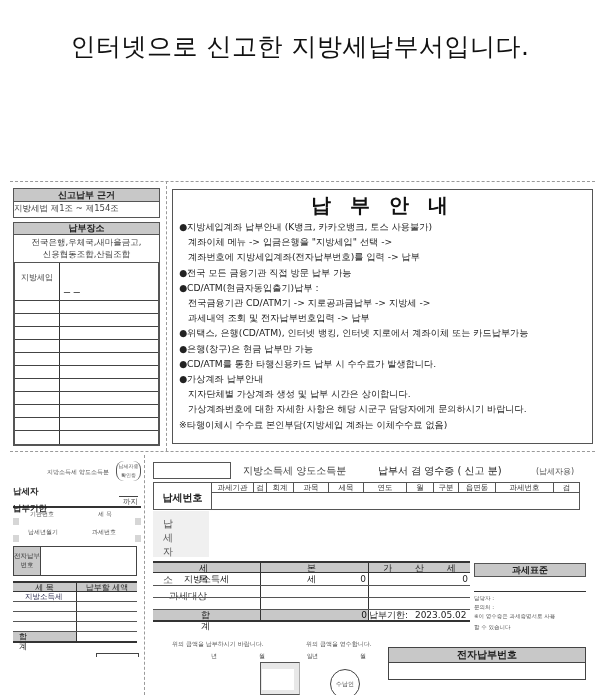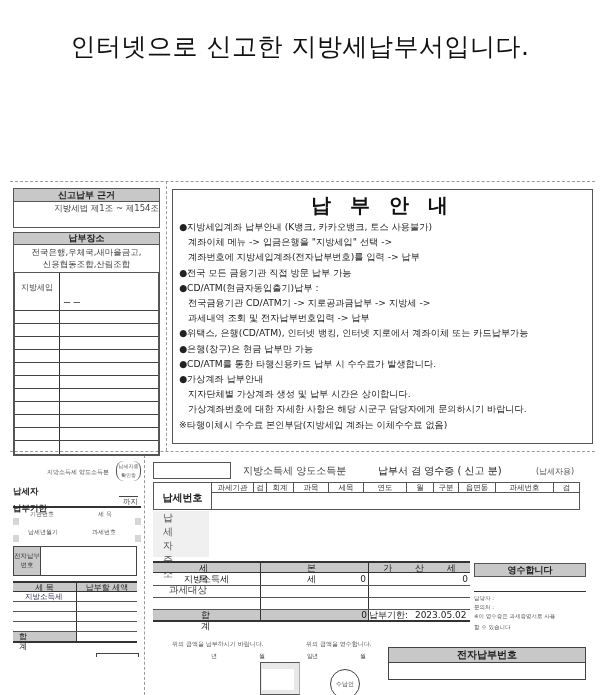--- a/index.html
+++ b/index.html
@@ -23,21 +23,21 @@
 
 <div class="abs headline">인터넷으로 신고한 지방세납부서입니다.</div>
 
 <div class="abs dotline-h" style="left:10px;top:181px;width:585px;"></div>
 <div class="abs dotline-v" style="left:166px;top:181px;height:270px;"></div>
 <div class="abs dotline-h" style="left:10px;top:451px;width:585px;"></div>
 <div class="abs dotline-v" style="left:144px;top:455px;height:240px;"></div>
 
 <div class="abs" style="left:13px;top:188px;width:147px;">
   <div class="grayhead" style="height:14px;line-height:12px;">신고납부 근거</div>
-  <div class="box small" style="border-top:none;height:26px;line-height:12px;text-align:right;">지방세법 제1조 ~ 제154조</div>
+  <div class="box small" style="border-top:none;height:16px;line-height:12px;text-align:left;">지방세법 제1조 ~ 제154조</div>
 
   <div class="grayhead" style="margin-top:4px;height:13px;line-height:11px;">납부장소</div>
   <div class="box small" style="border-top:none;text-align:center;line-height:12px;height:28px;padding-top:1px;">
     <div>전국은행,우체국,새마을금고,</div>
     <div>신용협동조합,산림조합</div>
   </div>
 
   <div style="border:1px solid #555;border-top:none;border-width:0 2px 2px 2px;border-color:#555;">
     <div style="display:flex;height:38px;border-bottom:1px solid #444;">
       <div class="small" style="width:45px;border-right:1px solid #333;padding:9px 0 0 6px;font-size:8px;">지방세입</div>
@@ -159,21 +159,21 @@
     <div style="width:43px;border-right:1px solid #555;text-align:center;height:10px;line-height:10px;border-bottom:1px solid #555;">연도</div>
     <div style="width:27px;border-right:1px solid #555;text-align:center;height:10px;line-height:10px;border-bottom:1px solid #555;">월</div>
     <div style="width:25px;border-right:1px solid #555;text-align:center;height:10px;line-height:10px;border-bottom:1px solid #555;">구분</div>
     <div style="width:37px;border-right:1px solid #555;text-align:center;height:10px;line-height:10px;border-bottom:1px solid #555;">읍면동</div>
     <div style="width:58px;border-right:1px solid #555;text-align:center;height:10px;line-height:10px;border-bottom:1px solid #555;">과세번호</div>
     <div style="flex:1;text-align:center;height:10px;line-height:10px;border-bottom:1px solid #555;">검</div>
   </div>
 </div>
 
 <div class="abs" style="left:153px;top:511px;width:56px;height:46px;background:#f0f0f0;">
-  <div style="font-size:10px;color:#555;padding-left:10px;letter-spacing:8px;margin-top:0;">납 세 자</div>
+  <div style="font-size:10px;color:#555;padding-left:10px;letter-spacing:8px;margin-top:6px;">납 세 자</div>
   <div style="font-size:10px;color:#555;padding-left:10px;letter-spacing:26px;">주 소</div>
   <div style="font-size:9.5px;color:#444;padding-left:16px;margin-top:3px;">과세대상</div>
 </div>
 
 <div class="abs" style="left:153px;top:561px;width:317px;">
   <div class="bigth" style="display:flex;height:12px;line-height:11px;">
     <div style="width:108px;text-align:center;border-right:1px solid #333;letter-spacing:28px;padding-left:22px;">세 목</div>
     <div style="width:108px;text-align:center;border-right:1px solid #333;letter-spacing:28px;padding-left:22px;">본 세</div>
     <div style="flex:1;text-align:center;letter-spacing:10px;padding-left:10px;">가 산 세</div>
   </div>
@@ -193,21 +193,21 @@
   <div style="display:flex;height:12px;border-bottom:2px solid #333;">
     <div style="width:108px;background:#c8c8c8;border-right:1px solid #333;font-size:9px;line-height:11px;text-align:center;letter-spacing:40px;padding-left:38px;">합 계</div>
     <div style="width:108px;background:#c8c8c8;border-right:1px solid #333;font-size:9px;line-height:11px;text-align:right;padding-right:1px;">0</div>
     <div style="flex:1;font-size:9px;line-height:11px;color:#222;white-space:nowrap;">
       <span>납부기한:</span>
       <span style="margin-left:4px;">2023.05.02</span>
     </div>
   </div>
 </div>
 
-<div class="abs grayhead" style="left:474px;top:563px;width:112px;height:14px;line-height:12px;font-size:9px;">영수합니다</div>
+<div class="abs grayhead" style="left:474px;top:563px;width:112px;height:14px;line-height:12px;font-size:9px;">과세표준</div>
 <div class="abs" style="left:474px;top:591px;width:112px;border-top:1.5px solid #333;"></div>
 <div class="abs" style="left:474px;top:594px;font-size:5.5px;color:#555;line-height:9px;">
   <div>담당자 :</div>
   <div>문의처 :</div>
   <div>※이 영수증은 과세증명서로 사용</div>
   <div style="margin-top:2px;">할 수 있습니다</div>
 </div>
 
 <div class="abs" style="left:172px;top:640px;font-size:6px;color:#555;">위의 금액을 납부하시기 바랍니다.</div>
 <div class="abs" style="left:211px;top:652px;font-size:6px;color:#555;letter-spacing:20px;">년 월 일</div>

